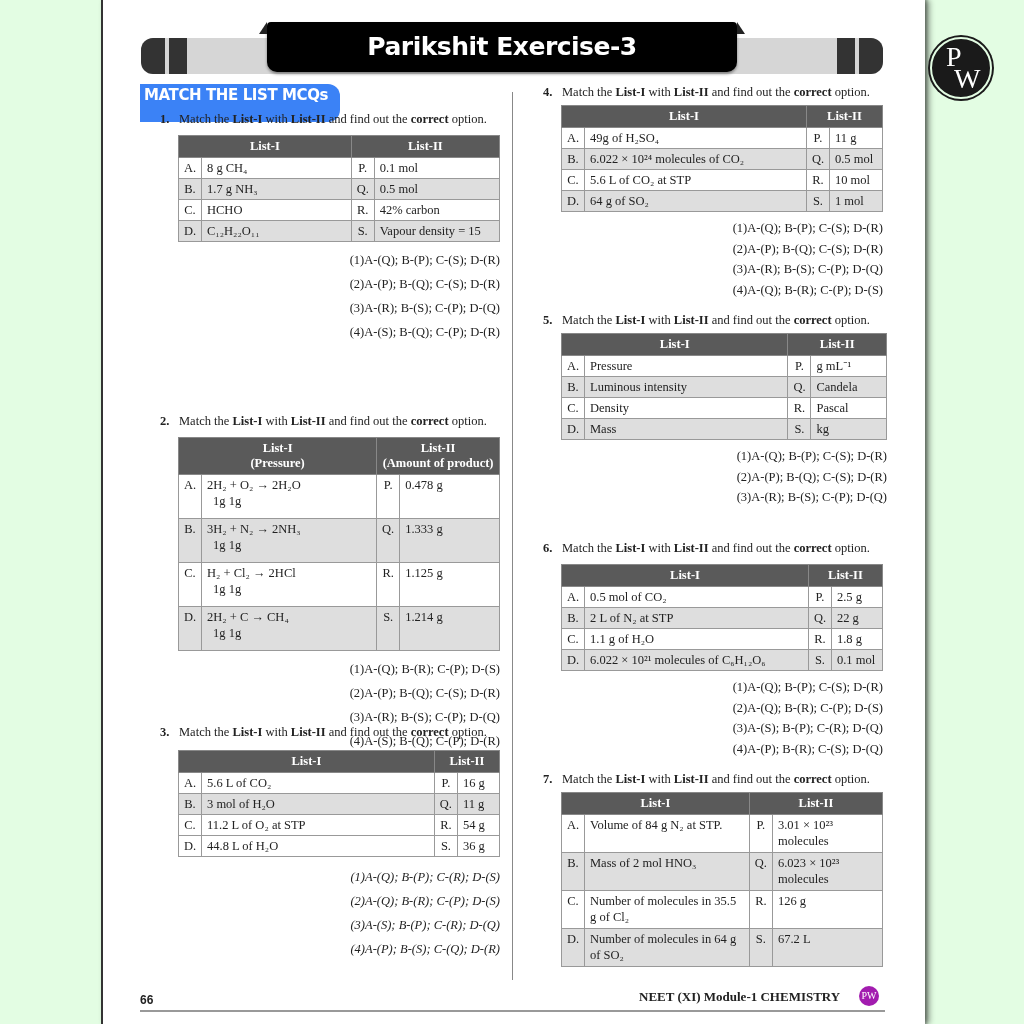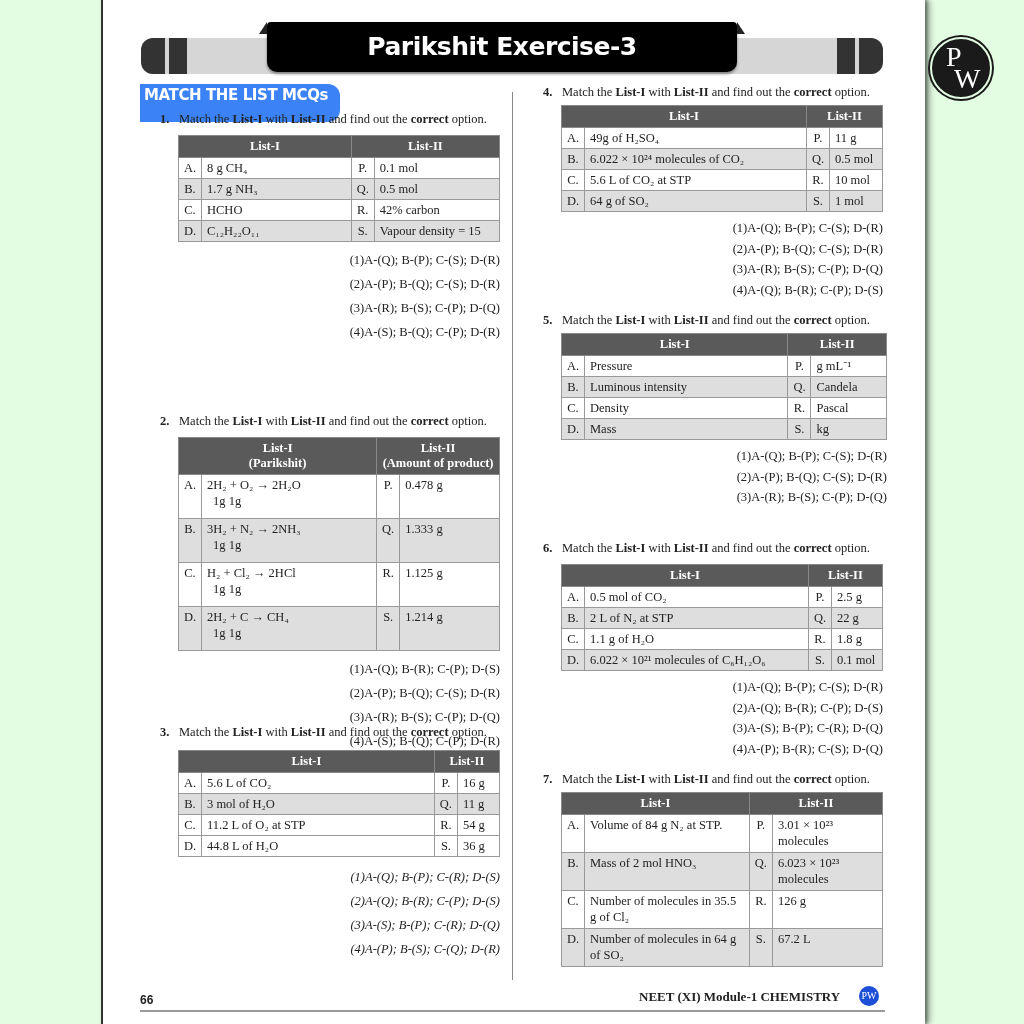--- a/index.html
+++ b/index.html
@@ -35,21 +35,21 @@
   table.mt td.lbl{width:14px;text-align:center;padding:2px 4px;}
   .opts{margin-top:6px;}
   .opt{white-space:nowrap;line-height:24px;padding-left:19px;text-align:right;}
   .opts.tight .opt{line-height:20.5px;}
   .opt .on{display:inline-block;width:24px;}
   .mass{display:block;padding-left:6px;}
   
   .footer-num{position:absolute;left:37px;top:993px;font-family:"Liberation Sans",sans-serif;font-weight:bold;font-size:12px;}
   .footer-line{position:absolute;left:37px;top:1010px;width:745px;height:2px;background:#999;}
   .footer-title{position:absolute;left:536px;top:989px;font-family:"Liberation Serif",serif;font-weight:bold;font-size:13px;}
-  .footer-logo{position:absolute;left:756px;top:986px;width:20px;height:20px;border-radius:50%;background:#1d4ed8;color:#fff;font-size:10px;line-height:20px;text-align:center;}
+  .footer-logo{position:absolute;left:756px;top:986px;width:20px;height:20px;border-radius:50%;background:#a21caf;color:#fff;font-size:10px;line-height:20px;text-align:center;}
 </style>
 </head>
 <body>
 
 <div class="page-edge"></div>
 <div class="page">
 
   <div class="banner">
     <div class="banner-bar"></div>
     <div class="banner-cap-l"></div>
@@ -102,21 +102,21 @@
       <div class="opt"><span class="on">(3)</span><span>A-(R); B-(S); C-(P); D-(Q)</span></div>
       <div class="opt"><span class="on">(4)</span><span>A-(S); B-(Q); C-(P); D-(R)</span></div>
     </div>
   </div>
 
   <div class="q" style="left:57px;top:374px;margin-top:40px;">
     <div class="q-head"><span class="num">2.</span><span>Match the </span><b>List-I</b><span> with </span><b>List-II</b><span> and find out the </span><b>correct</b><span> option.</span></div>
     <table class="mt" style="margin-left:18px;width:322px;margin-top:8px;">
       <tbody>
           <tr>
-            <th colspan="2" style="width:178px;"><span>List-I</span><br><span>(Parikshit)</span></th>
+            <th colspan="2" style="width:178px;"><span>List-I</span><br><span>(Pressure)</span></th>
             <th colspan="2"><span>List-II</span><br><span>(Amount of product)</span></th>
           </tr>
       <tr style="height:44px;">
             <td class="lbl">A.</td>
             <td><span>2H₂ + O₂ → 2H₂O</span><span class="mass">1g      1g</span></td>
             <td class="lbl">P.</td>
             <td>0.478 g</td>
           </tr>
       <tr class="shade" style="height:44px;">
             <td class="lbl">B.</td>

